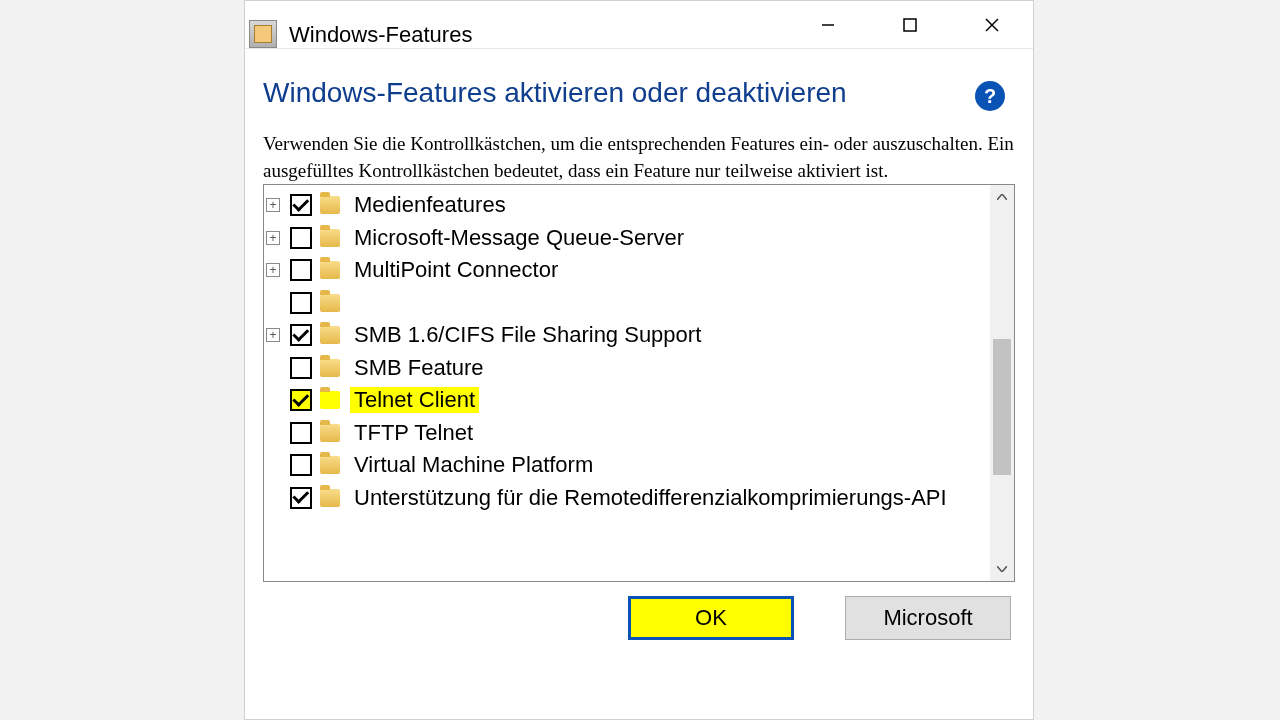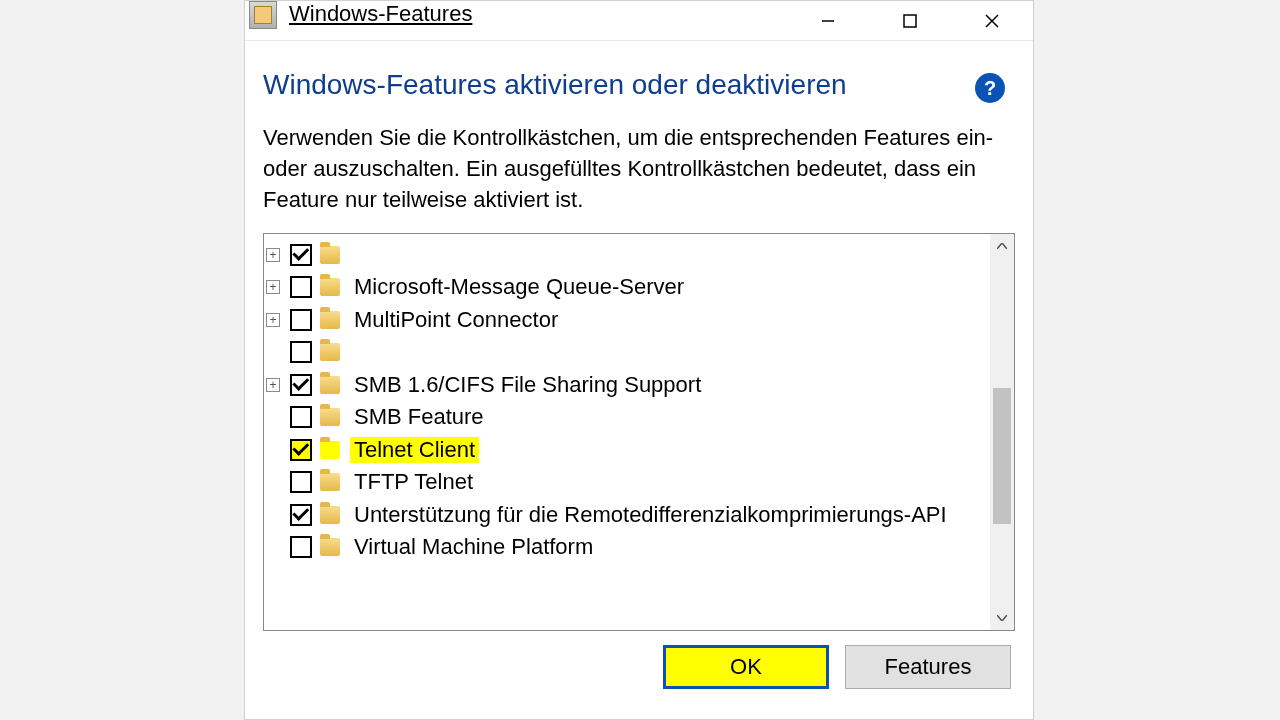--- a/index.html
+++ b/index.html
@@ -20,26 +20,25 @@
       left: 244px;
       top: 0;
       width: 790px;
       height: 720px;
       background: #ffffff;
       border: 1px solid #d0d0d0;
       display: flex;
       flex-direction: column;
     }
     .titlebar {
-      height: 40px;
-      display: flex;
-      align-items: flex-start;
+      height: 48px;
+      display: flex;
+      align-items: flex-end;
       padding-left: 4px;
       border-bottom: 1px solid #e8e8e8;
-      text-decoration: underline;
     }
     .titlebar-icon {
       width: 28px;
       height: 28px;
       margin-right: 12px;
       background: linear-gradient(#d8d8d8, #b0b0b0);
       border: 1px solid #888;
       position: relative;
     }
     .titlebar-icon::after {
@@ -96,24 +95,24 @@
       color: #fff;
       display: flex;
       align-items: center;
       justify-content: center;
       font-weight: bold;
       font-size: 20px;
       margin-top: 4px;
       margin-right: 10px;
     }
     .description {
-      font-size: 22px;
+      font-size: 19px;
       color: #000;
       line-height: 1.4;
-      margin-bottom: 18px;
+      font-family: Liberation Serif, serif;
     }
     .tree-box {
       border: 1px solid #888;
       height: 398px;
       position: relative;
       overflow: hidden;
       background: #fff;
     }
     .tree-scroll {
       position: absolute;
@@ -234,20 +233,21 @@
     }
     .btn {
       width: 166px;
       height: 44px;
       background: #e1e1e1;
       border: 1px solid #acacac;
       font-size: 22px;
       display: flex;
       align-items: center;
       justify-content: center;
+      margin-left: 35px;
     }
     .btn.ok {
       background: #ffff00;
       border: 3px solid #0a53b5;
     }
   </style>
 </head>
 <body>
 
 <div class="window">
@@ -281,20 +281,21 @@
       <div class="help-icon">?</div>
     </div>
     <div class="description">Verwenden Sie die Kontrollkästchen, um die entsprechenden Features ein- oder auszuschalten. Ein ausgefülltes Kontrollkästchen bedeutet, dass ein Feature nur teilweise aktiviert ist.</div>
 
     <div class="tree-box">
       <div class="tree-scroll" id="tree-scroll">
           <div class="tree-row">
             <div class="expander">+</div>
             <div class="chk checked"></div>
             <div class="folder-icon"></div>
+            <span class="row-label">Medienfeatures</span>
           </div>
           <div class="tree-row">
             <div class="expander">+</div>
             <div class="chk"></div>
             <div class="folder-icon"></div>
             <span class="row-label">Microsoft-Message Queue-Server</span>
           </div>
           <div class="tree-row">
             <div class="expander">+</div>
             <div class="chk"></div>
@@ -325,45 +326,45 @@
             <span class="row-label hl">Telnet Client</span>
           </div>
           <div class="tree-row">
             <div class="expander-spacer"></div>
             <div class="chk"></div>
             <div class="folder-icon"></div>
             <span class="row-label">TFTP Telnet</span>
           </div>
           <div class="tree-row">
             <div class="expander-spacer"></div>
+            <div class="chk"></div>
+            <div class="folder-icon"></div>
+            <span class="row-label">Virtual Machine Platform</span>
+          </div>
+          <div class="tree-row">
+            <div class="expander-spacer"></div>
             <div class="chk checked"></div>
             <div class="folder-icon"></div>
             <span class="row-label">Unterstützung für die Remotedifferenzialkomprimierungs-API</span>
-          </div>
-          <div class="tree-row">
-            <div class="expander-spacer"></div>
-            <div class="chk"></div>
-            <div class="folder-icon"></div>
-            <span class="row-label">Virtual Machine Platform</span>
           </div>
         </div>
       <div class="scrollbar">
         <div class="scroll-arrow up">
           <svg width="10" height="6">
               <polyline points="0,6 5,0 10,6" fill="none" stroke="#555" stroke-width="1.5"></polyline>
             </svg>
         </div>
         <div class="scroll-thumb"></div>
         <div class="scroll-arrow down">
           <svg width="10" height="6">
               <polyline points="0,0 5,6 10,0" fill="none" stroke="#555" stroke-width="1.5"></polyline>
             </svg>
         </div>
       </div>
     </div>
 
     <div class="button-row">
       <div class="btn ok">OK</div>
-      <div class="btn">Features</div>
+      <div class="btn">Microsoft</div>
     </div>
   </div>
 
 </div>
 
 </body></html>

